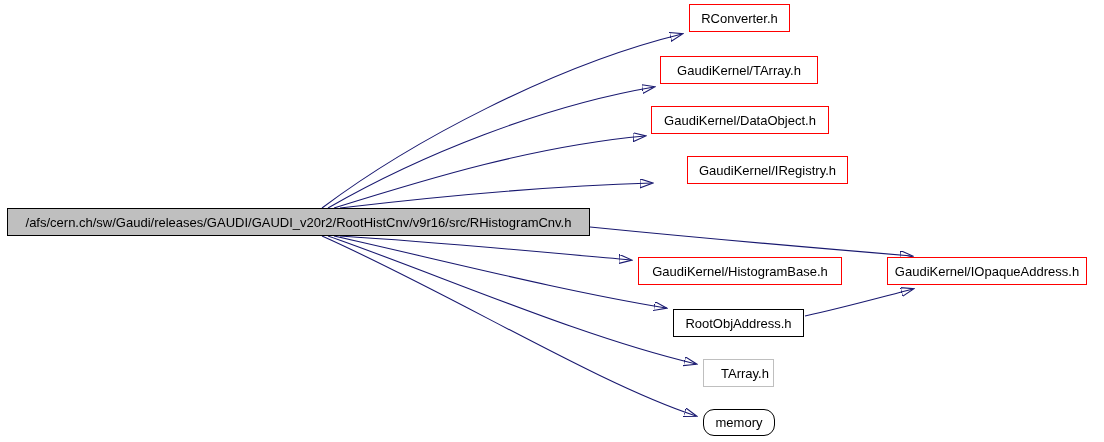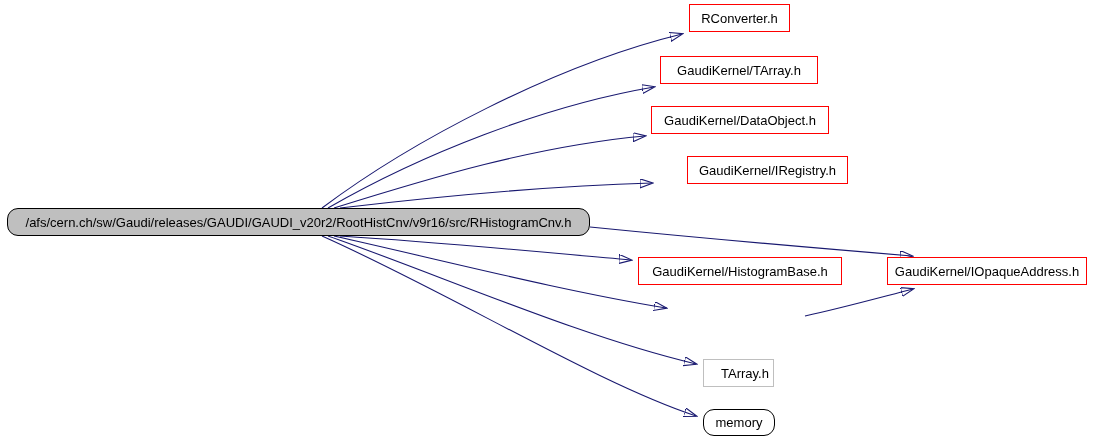--- a/index.html
+++ b/index.html
@@ -41,21 +41,21 @@
     cursor: default;
   }
   .node.red    { border-color: #ff0000; }
   .node.black  { border-color: #000000; }
   .node.grey   { border-color: #bfbfbf; }
   .node.main {
     background: #bfbfbf;
     border-color: #000000;
   }
   
-  #node-main           { left: 7px;   top: 208px; width: 583px; height: 28px; border-radius: 11px; }
+  #node-main           { left: 7px;   top: 208px; width: 583px; height: 28px; }
   #node-rconverter     { left: 689px; top: 4px;   width: 101px; height: 28px; }
   #node-smartif        { left: 660px; top: 56px;  width: 158px; height: 28px; }
   #node-dataobject     { left: 651px; top: 106px; width: 178px; height: 28px; }
   #node-iregistry      { left: 687px; top: 156px; width: 161px; height: 28px; }
   #node-histogrambase  { left: 638px; top: 257px; width: 204px; height: 28px; }
   #node-iopaqueaddress { left: 887px; top: 257px; width: 200px; height: 28px; }
   #node-rootobjaddress { left: 673px; top: 309px; width: 131px; height: 28px; }
   #node-tarray         { left: 703px; top: 359px; width: 71px;  height: 28px; padding-left: 13px; }
   #node-memory         { left: 703px; top: 409px; width: 72px;  height: 27px; border-radius: 11px; }
 </style>
@@ -89,18 +89,19 @@
   <div id="node-smartif" class="node red">GaudiKernel/TArray.h</div>
 
   <div id="node-dataobject" class="node red">GaudiKernel/DataObject.h</div>
 
   <div id="node-iregistry" class="node red">GaudiKernel/IRegistry.h</div>
 
   <div id="node-histogrambase" class="node red">GaudiKernel/HistogramBase.h</div>
 
   <div id="node-iopaqueaddress" class="node red">GaudiKernel/IOpaqueAddress.h</div>
 
+  <div id="node-rootobjaddress" class="node black">RootObjAddress.h</div>
 
   <div id="node-tarray" class="node grey">TArray.h</div>
 
   <div id="node-memory" class="node black">memory</div>
 
 </div>
 
 </body></html>

